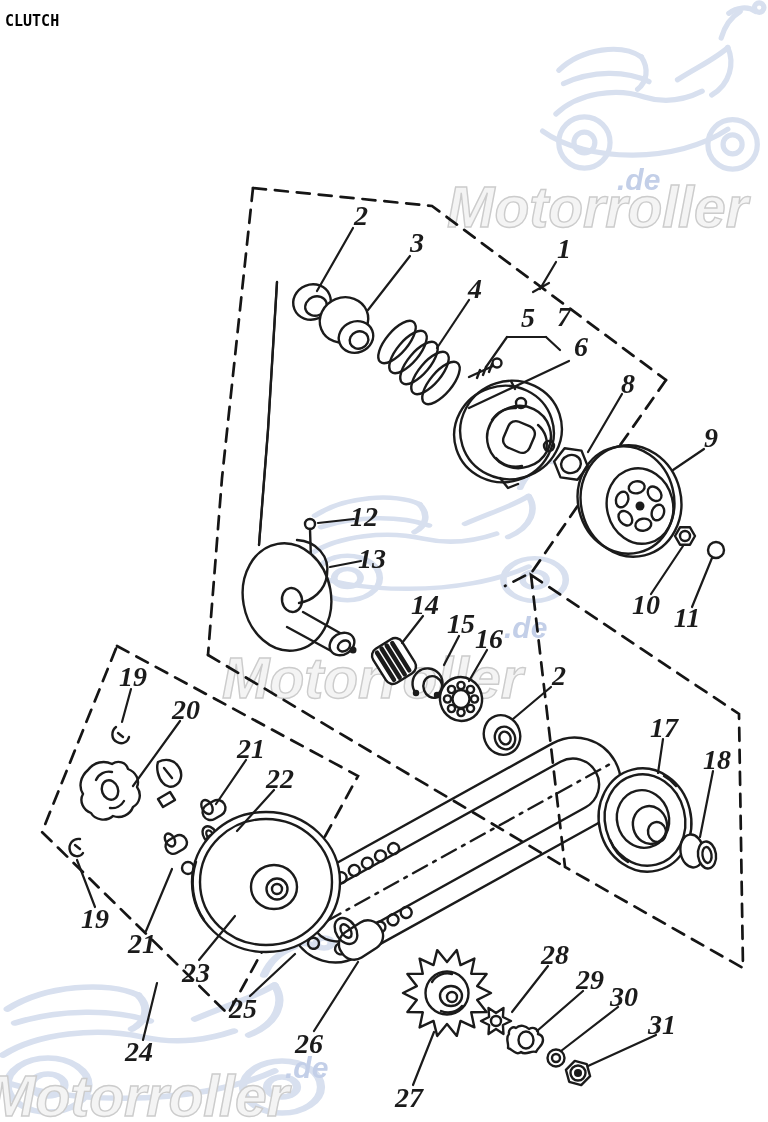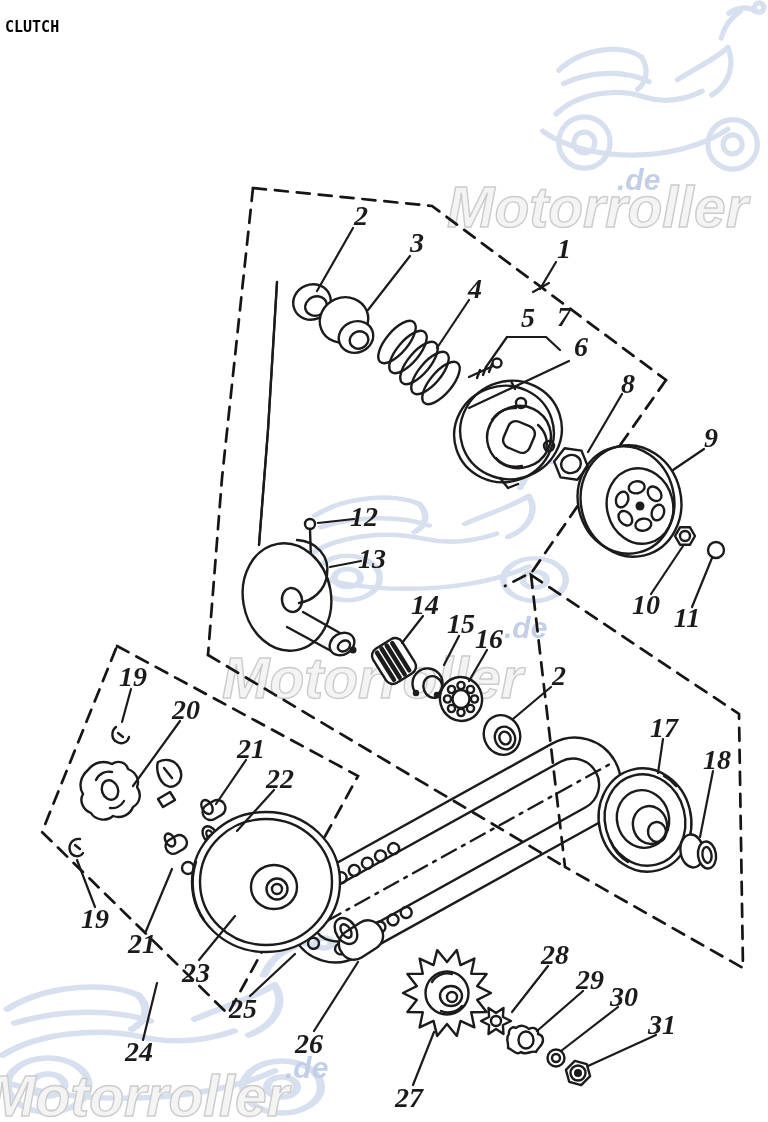--- a/index.html
+++ b/index.html
@@ -1,18 +1,18 @@
 <!DOCTYPE html>
 <html><head>
 <meta charset="utf-8">
 <style>
   html,body{margin:0;padding:0;background:#fff;}
   .page{position:relative;width:768px;height:1122px;background:#ffffff;overflow:hidden;
         font-family:"Liberation Sans",sans-serif;}
-  .clutch-title{position:absolute;left:5px;top:18px;font-family:"DejaVu Sans Mono",monospace;
+  .clutch-title{position:absolute;left:5px;top:12px;font-family:"DejaVu Sans Mono",monospace;
         font-weight:bold;font-size:15px;letter-spacing:0px;color:#000;}
   .wm-top{position:absolute;left:16px;top:12px;font-size:63px;color:#e0e0e0;
         letter-spacing:1px;white-space:nowrap;font-weight:400;}
   svg{position:absolute;left:0;top:0;}
   .sketch,.sketch *{stroke:#d8e0ef;stroke-width:5.5;fill:none;stroke-linecap:round;stroke-linejoin:round;}
   .brand{font-family:"Liberation Sans",sans-serif;font-style:italic;font-weight:bold;
         font-size:57px;fill:#f4f4f4;stroke:#cccccc;stroke-width:1.4px;}
   .brand-de{font-family:"Liberation Sans",sans-serif;font-style:italic;font-weight:bold;
         font-size:30px;fill:#c3cfe8;stroke:none;}
   .ink,.ink *{stroke:#1b1b1b;stroke-width:2.4;fill:none;stroke-linecap:round;stroke-linejoin:round;}

